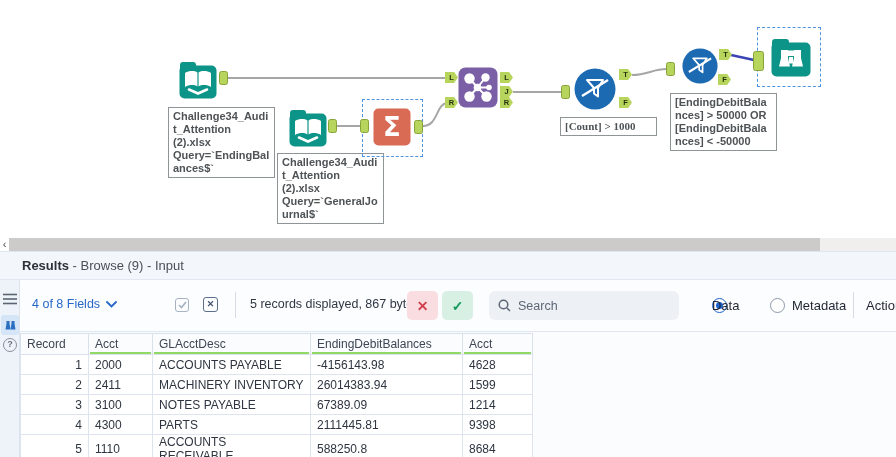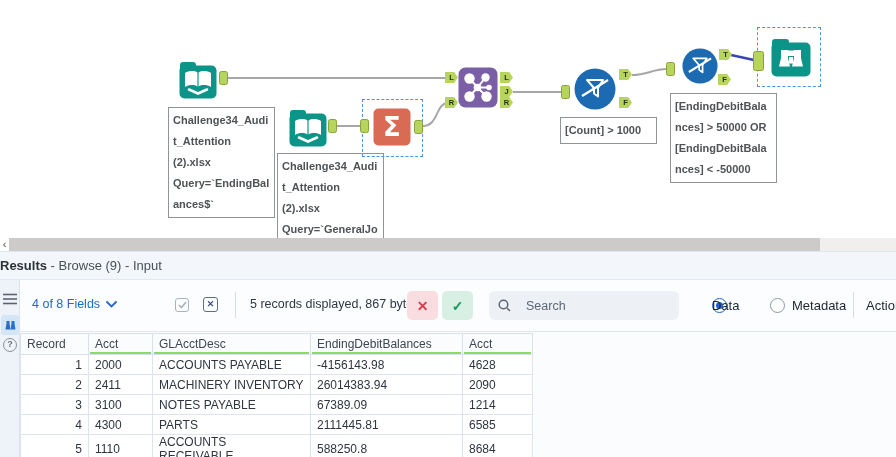--- a/index.html
+++ b/index.html
@@ -10,56 +10,56 @@
   .canvas { position:absolute; left:0; top:0; width:896px; height:238px; background:#fff; }
   .wires { position:absolute; left:0; top:0; }
   .tool { position:absolute; }
   .sel-box { position:absolute; border:1px dashed #4d94e0; background:transparent; }
   .anchor { position:absolute; width:9px; height:14px; background:#b7d45c; border:1px solid #86a339; border-radius:2.5px; }
   .anchor.big { width:11px; height:20px; }
   .port { position:absolute; width:13px; height:11px; background:#b7d45c; color:#233а; color:#24320c;
           font-size:7.5px; font-weight:bold; line-height:11px; text-align:center;
           clip-path:polygon(0 0, 70% 0, 100% 50%, 70% 100%, 0 100%); }
   .ann { position:absolute; border:1px solid #8f9496; background:#fff; color:#4f5356;
-         font-size:11px; font-weight:bold; line-height:21px; padding:2px 4px;
+         font-size:11px; font-weight:bold; line-height:13px; padding:2px 4px;
          white-space:pre-line; }
   .fcirc { position:absolute; }
 
   
   .hscroll { position:absolute; left:0; top:238px; width:896px; height:13px; background:#f1efee; }
   .hs-arrow { position:absolute; left:0; top:0; width:9px; height:13px; color:#4a4a4a; font-size:11px;
               line-height:12px; text-align:center; background:#fff; }
   .hs-thumb { position:absolute; left:9px; top:0; width:811px; height:13px; background:#cccbca; }
 
   
   .results { position:absolute; left:0; top:251px; width:896px; height:206px; background:#fafcfe; }
   .r-title { position:absolute; left:0; top:0; width:896px; height:29px; background:#f3f6fb;
              border-top:1px solid #dfe6f2; border-bottom:1px solid #e1e7f0;
-             font-size:13px; color:#4a4f57; line-height:28px; padding-left:0; }
+             font-size:13px; color:#4a4f57; line-height:28px; padding-left:22px; }
   .r-title b { color:#2d3138; }
   .r-side { position:absolute; left:0; top:29px; width:20px; height:177px; background:#eef2f9; border-right:1px solid #dde3ed; }
   .side-ic { position:absolute; left:3px; }
   .side-btn { position:absolute; left:1px; width:18px; height:20px; background:#d4e5f8; border-radius:3px;
               display:flex; align-items:center; justify-content:center; }
   .help-ic { position:absolute; left:3px; width:14px; height:14px; border:1.2px solid #8a8f98; border-radius:50%;
              color:#6a707a; font-size:9px; font-weight:bold; text-align:center; line-height:11px; }
   .r-toolbar { position:absolute; left:20px; top:29px; width:876px; height:52px; background:#fcfdff; border-bottom:1px solid #e1e7f0; }
   .tb-link { position:absolute; left:12px; top:17px; color:#2767c8; font-size:12.5px; display:flex; align-items:center; gap:6px; cursor:pointer; }
   .tb-ckbx { position:absolute; left:155px; top:18px; width:14px; height:14px; border:1.6px solid #a8b3c2; border-radius:3px;
              display:flex; align-items:center; justify-content:center; }
   .tb-xbx { position:absolute; left:183px; top:17px; width:15px; height:15px; border:1.6px solid #5c6e8c; border-radius:3px;
             color:#44546e; font-size:9px; font-weight:bold; text-align:center; line-height:12px; }
   .tb-div { position:absolute; top:12px; width:1px; height:26px; background:#d5dce6; }
   .tb-text { position:absolute; left:230px; top:17px; color:#2f3743; font-size:12.5px; }
   .btn-sq { position:absolute; top:11px; width:31px; height:29px; border-radius:5px; font-size:14px; font-weight:bold;
             display:flex; align-items:center; justify-content:center; cursor:pointer; }
   .btn-x { left:387px; background:#fadde0; color:#d2404e; }
   .btn-ok { left:422px; background:#d8f0e3; color:#179a5e; }
   .search { position:absolute; left:469px; top:11px; width:190px; height:29px; background:#edf1f6; border-radius:6px;
-            display:flex; align-items:center; padding:0 9px; gap:15px; }
+            display:flex; align-items:center; padding:0 9px; gap:7px; }
   .search input { border:none; outline:none; background:transparent; font-size:12.5px; color:#3a424e; width:140px;
                   font-family:"Liberation Sans", sans-serif; }
   .search input::placeholder { color:#5c6675; }
   .radio { position:absolute; top:18px; width:15px; height:15px; border-radius:50%; border:1.8px solid #8b97a8; background:#fff; }
   .radio.on { border-color:#1e63cf; display:flex; align-items:center; justify-content:center; }
   .radio.on::after { content:""; width:7px; height:7px; border-radius:50%; background:#1e63cf; }
   .r-label { position:absolute; top:18px; font-size:13px; color:#1d2430; }
 
   
   .grid { position:absolute; left:20px; top:82px; border-collapse:collapse; table-layout:fixed; font-size:12px; }
@@ -154,21 +154,21 @@
     <div class="tool fcirc" style="left:574px; top:68px;">
       <svg width="42" height="42" viewBox="0 0 42 42">
         <circle cx="21" cy="21" r="20.5" fill="#1c6ab2"></circle>
         <path d="M13 12 L29 12 L24 20 L24 28.5 L20 25.5 L20 20 Z" fill="none" stroke="#fff" stroke-width="2" stroke-linejoin="round"></path>
         <path d="M8 28 L34 12" stroke="#fff" stroke-width="2.4"></path>
       </svg>
     </div>
     <div class="anchor" style="left:561px; top:85px;"></div>
     <span class="port" style="left:619px; top:69px;">T</span>
     <span class="port" style="left:619px; top:97px;">F</span>
-    <div class="ann" style="left:560px; top:117px; width:97px;">[Count] &gt; 1000</div>
+    <div class="ann" style="left:560px; top:117px; width:97px;font-family:Liberation Serif, serif;">[Count] &gt; 1000</div>
 
     <div class="tool fcirc" style="left:682px; top:48px;">
       <svg width="36" height="36" viewBox="0 0 42 42">
         <circle cx="21" cy="21" r="20.5" fill="#1c6ab2"></circle>
         <path d="M13 12 L29 12 L24 20 L24 28.5 L20 25.5 L20 20 Z" fill="none" stroke="#fff" stroke-width="2" stroke-linejoin="round"></path>
         <path d="M8 28 L34 12" stroke="#fff" stroke-width="2.4"></path>
       </svg>
     </div>
     <div class="anchor" style="left:666px; top:62px;"></div>
     <span class="port" style="left:719px; top:49px;">T</span>
@@ -273,35 +273,35 @@
           <td>2000</td>
           <td>ACCOUNTS PAYABLE</td>
           <td>-4156143.98</td>
           <td>4628</td>
         </tr>
         <tr>
           <td class="rec">2</td>
           <td>2411</td>
           <td>MACHINERY INVENTORY</td>
           <td>26014383.94</td>
-          <td>2090</td>
+          <td>1599</td>
         </tr>
         <tr>
           <td class="rec">3</td>
           <td>3100</td>
           <td>NOTES PAYABLE</td>
           <td>67389.09</td>
           <td>1214</td>
         </tr>
         <tr>
           <td class="rec">4</td>
           <td>4300</td>
           <td>PARTS</td>
           <td>2111445.81</td>
-          <td>6585</td>
+          <td>9398</td>
         </tr>
         <tr>
           <td class="rec">5</td>
           <td>1110</td>
           <td>ACCOUNTS RECEIVABLE</td>
           <td>588250.8</td>
           <td>8684</td>
         </tr>
       </tbody>
     </table>

